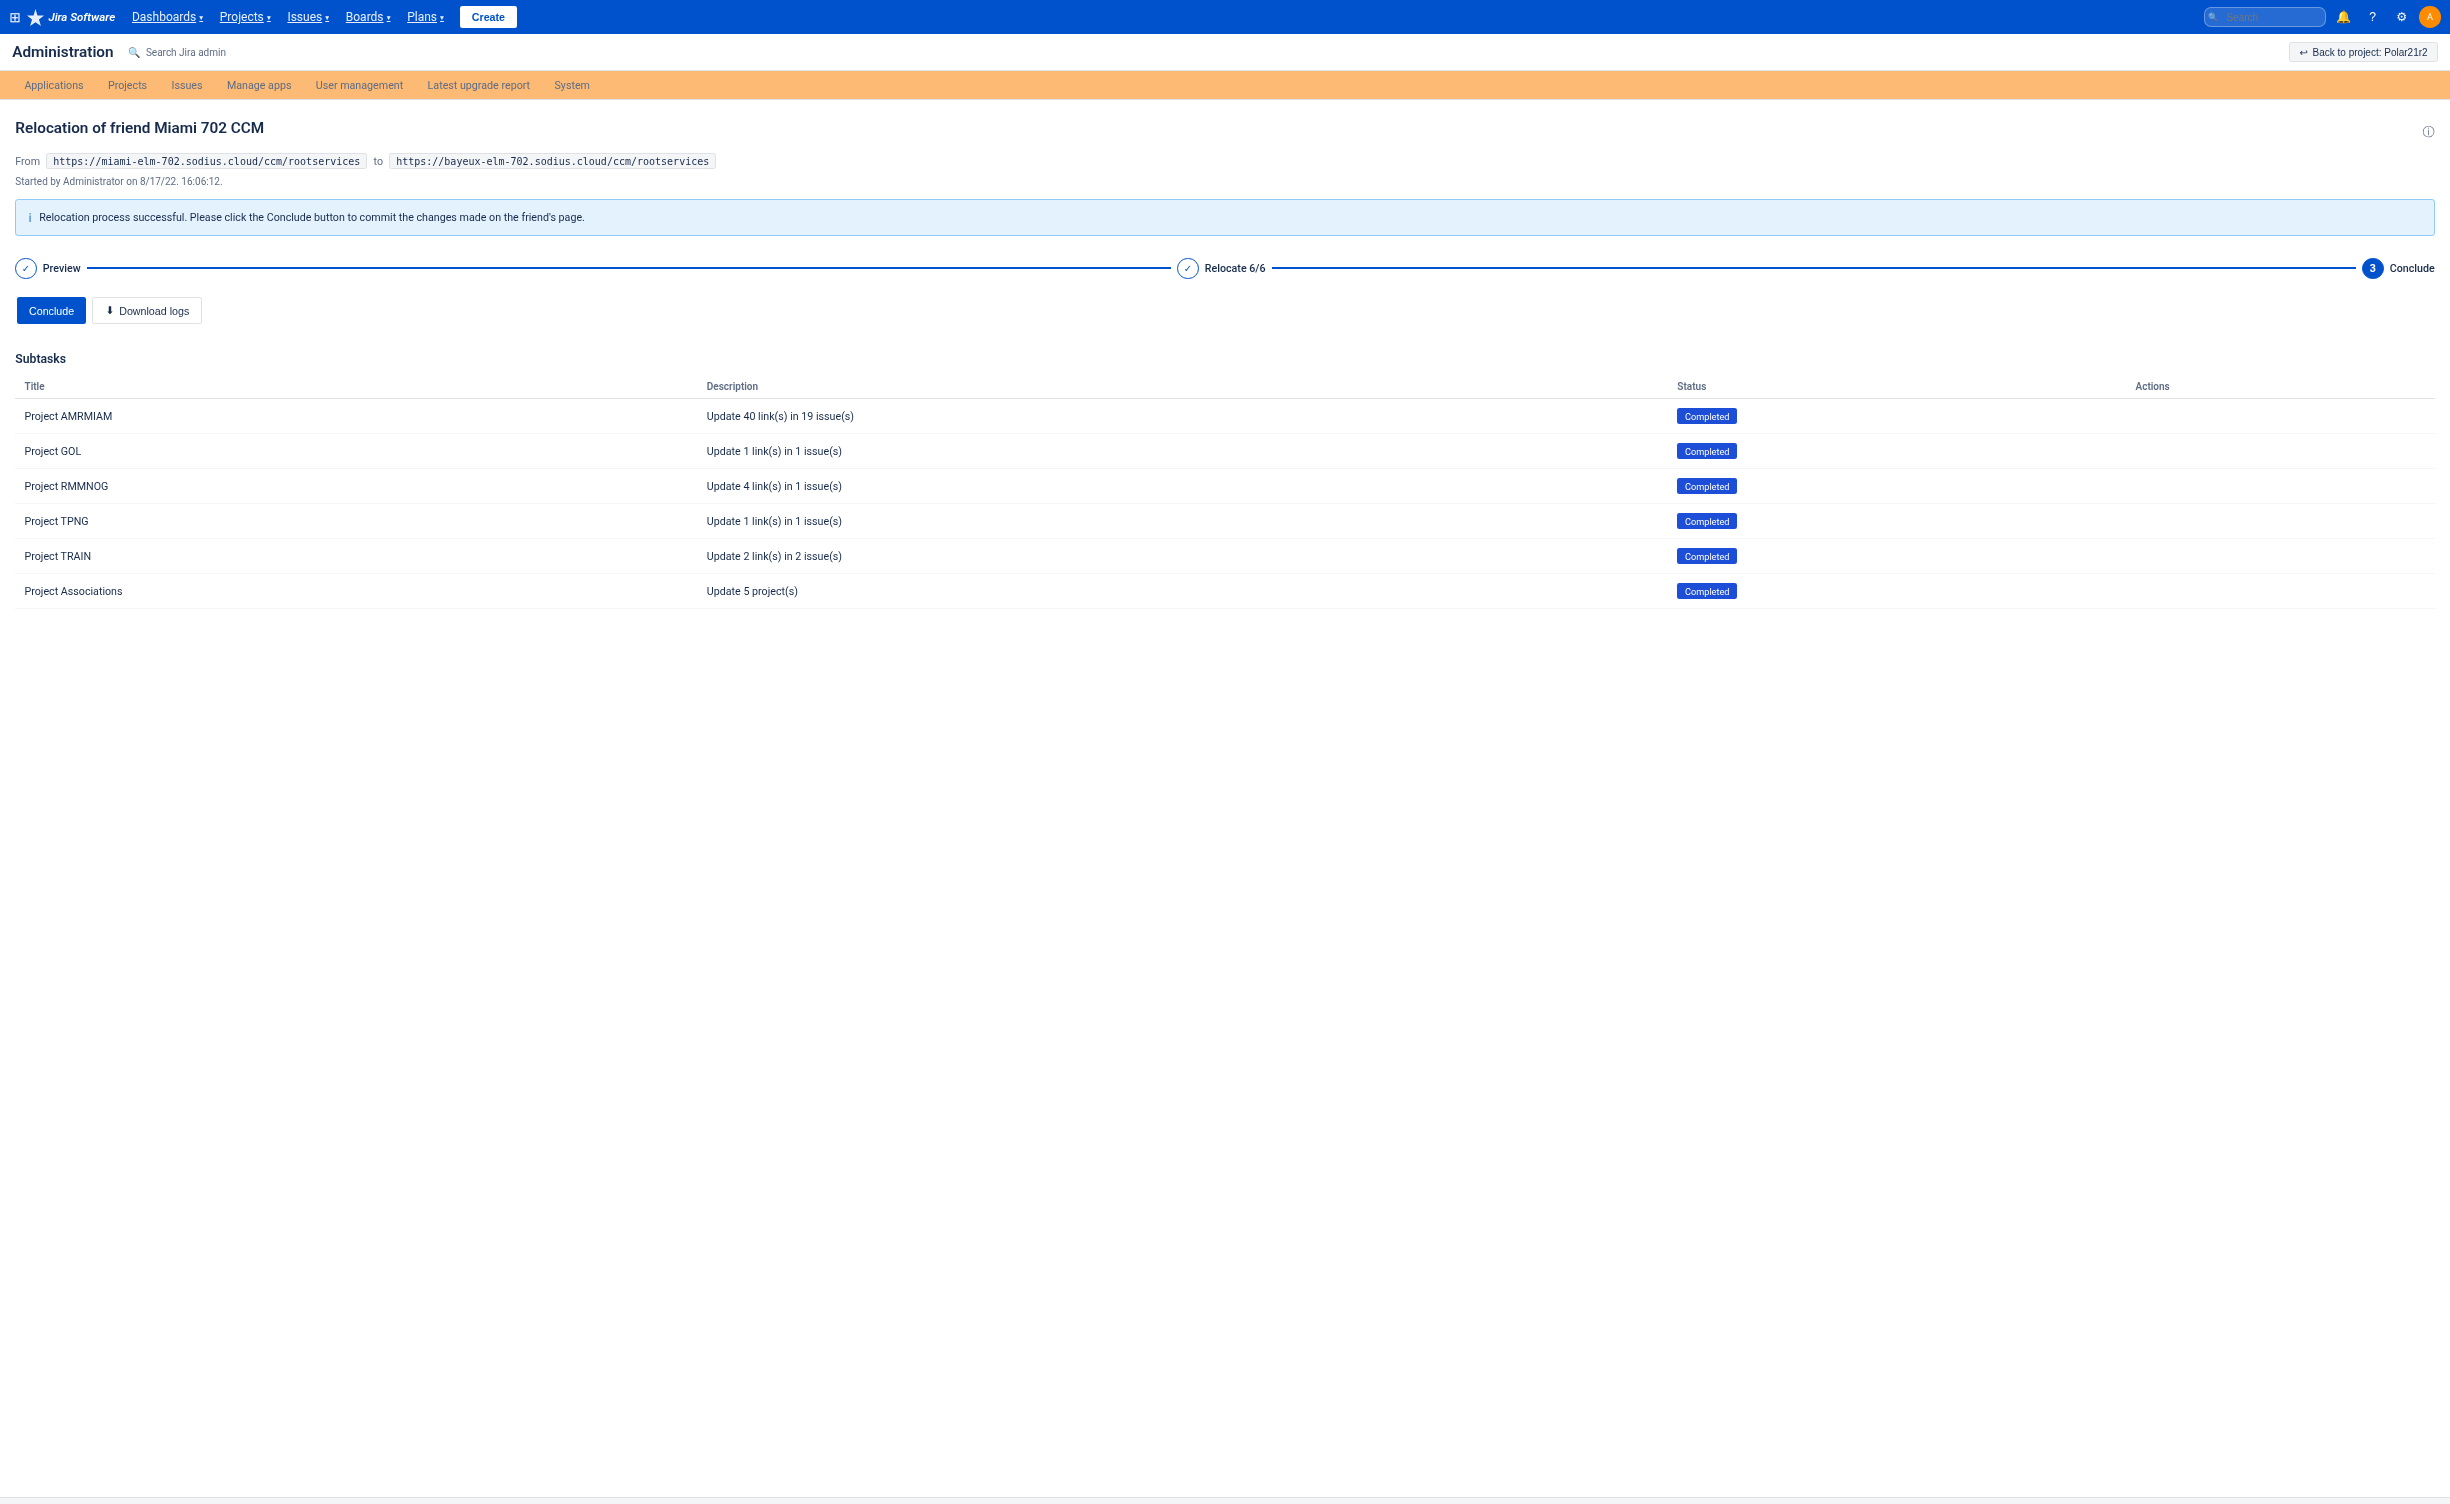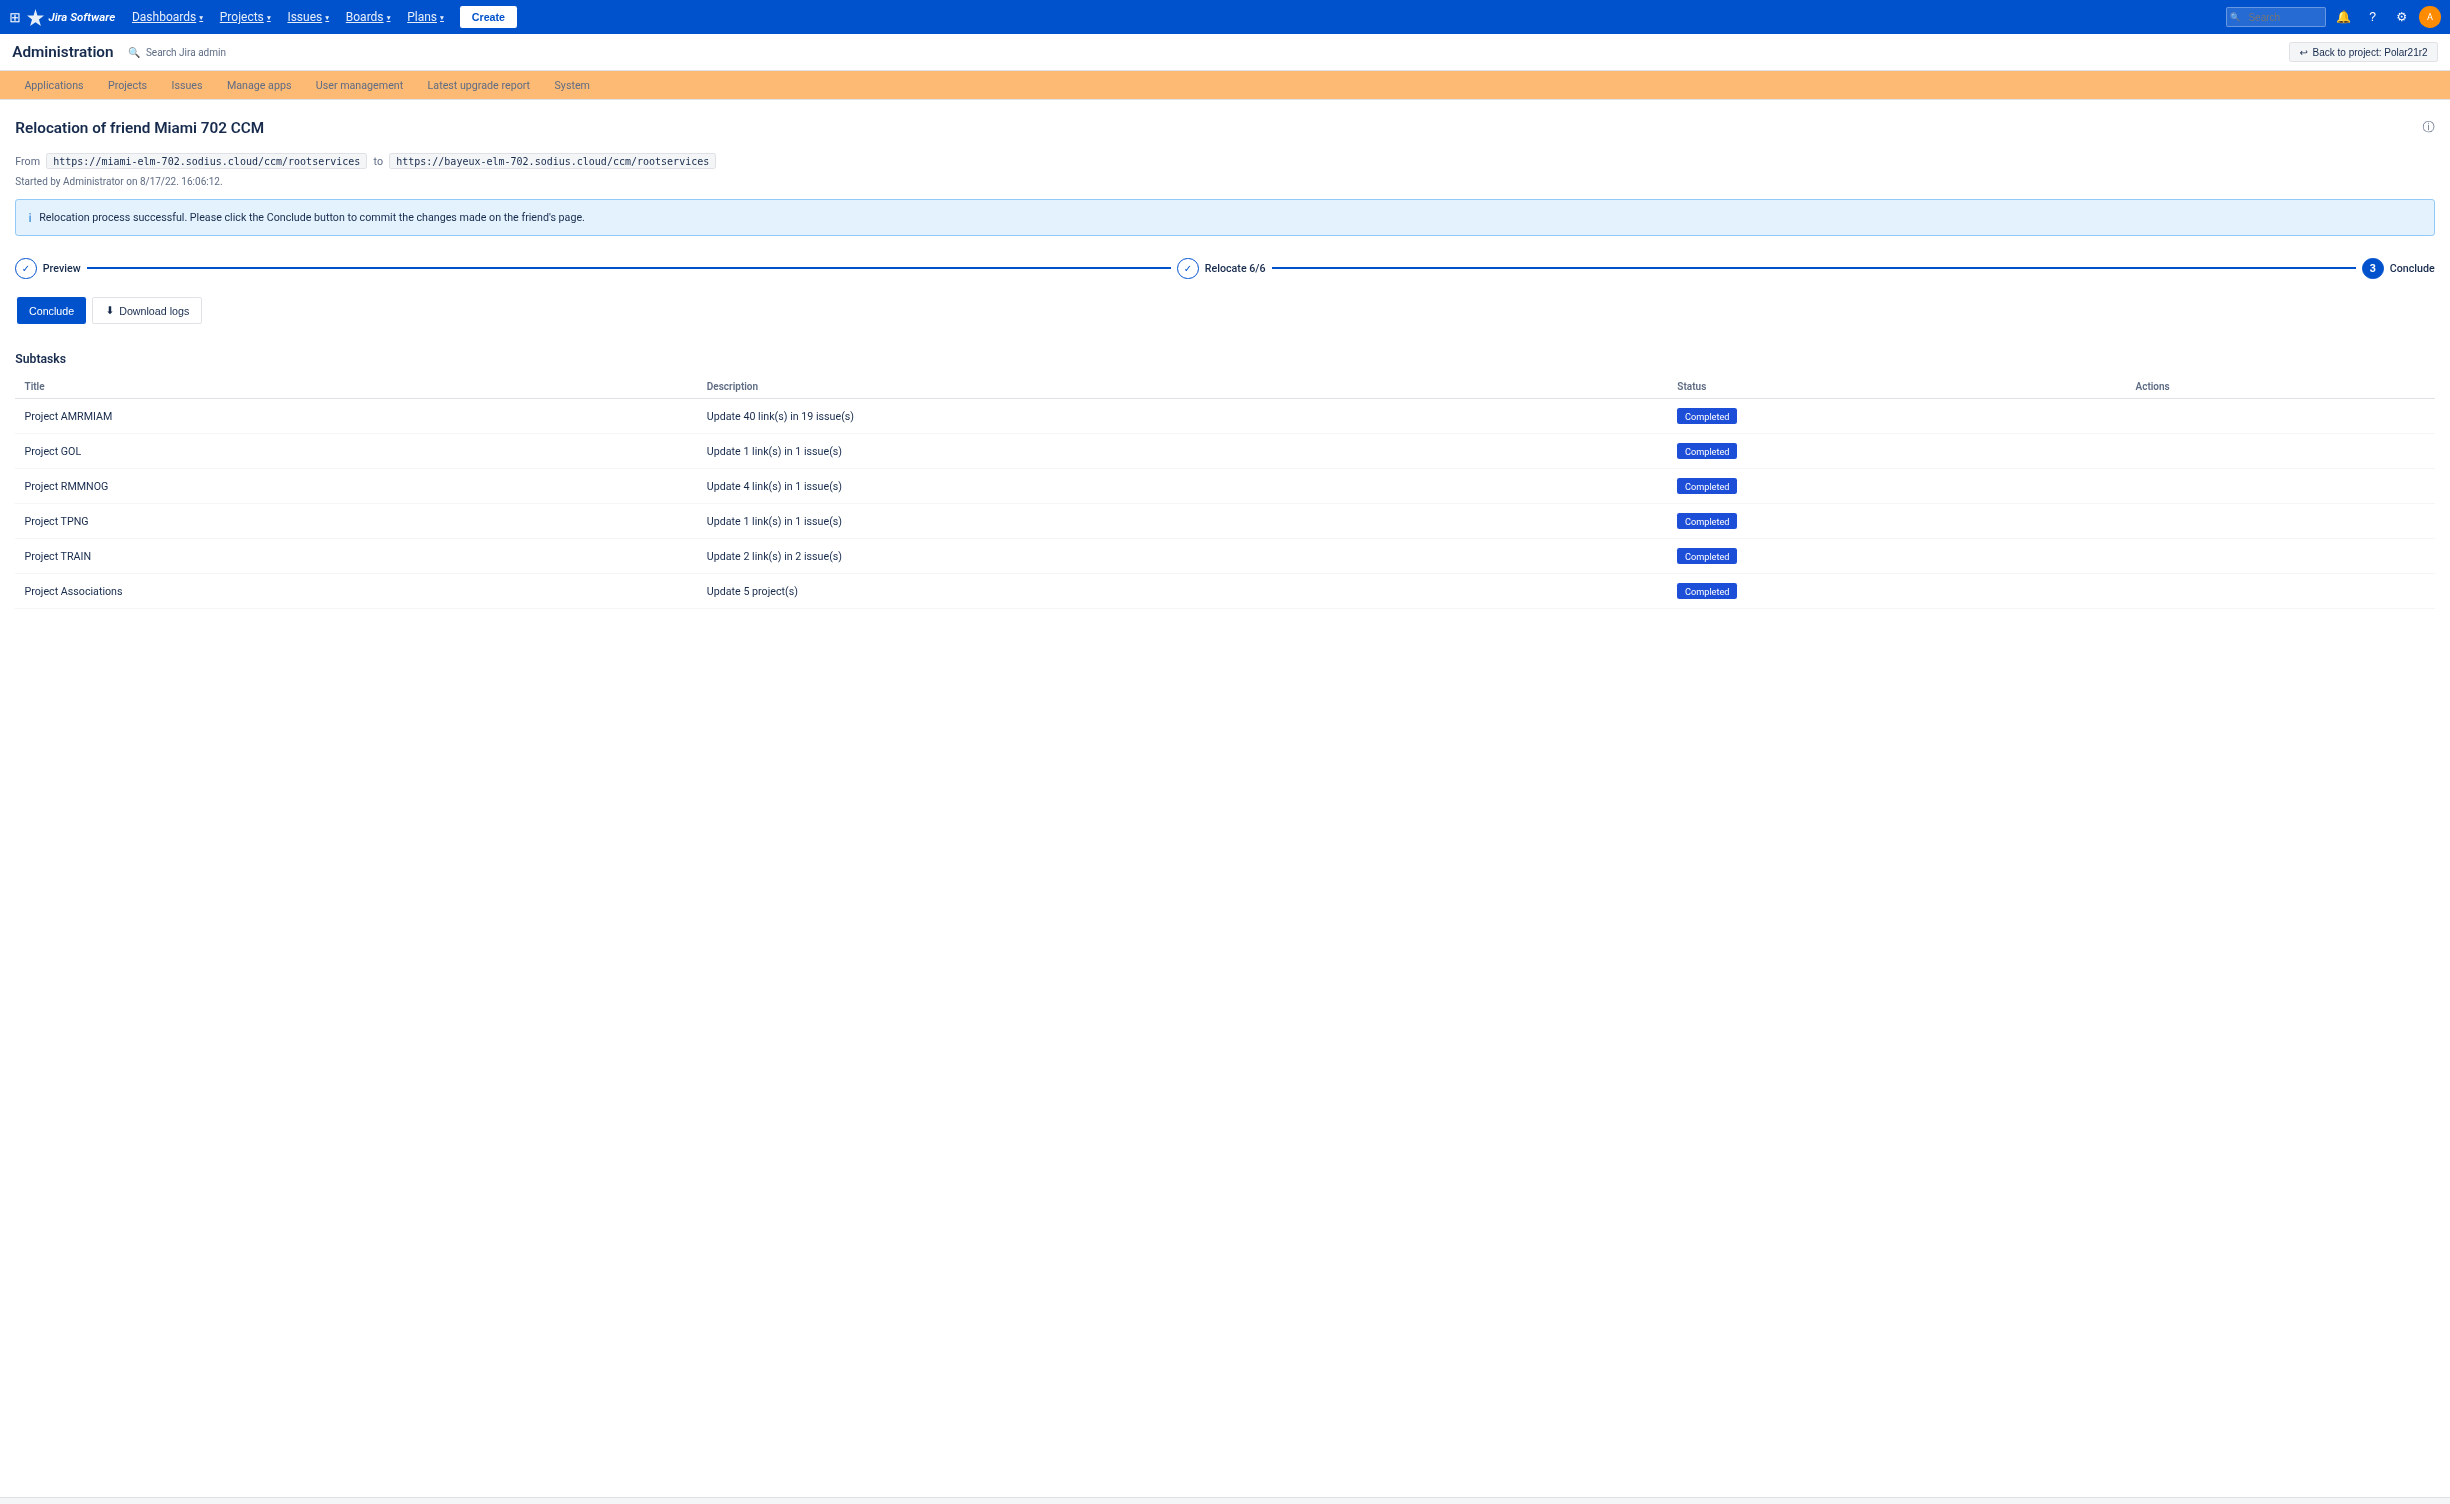--- a/index.html
+++ b/index.html
@@ -37,25 +37,25 @@
       border-radius: 2.3px;
       font-weight: 600;
       cursor: pointer;
       font-size: 10.7px;
       margin-left: 5px;
     }
     .nav-right { margin-left: auto; display: flex; align-items: center; gap: 6.1px; }
     .nav-search {
       background: rgba(255,255,255,0.15);
       border: 0.8px solid rgba(255,255,255,0.3);
-      border-radius: 2px;
+      border-radius: 7px;
       padding: 3.1px 7.6px 3.1px 21.4px;
       color: rgba(255,255,255,0.8);
       font-size: 10px;
-      width: 100px;
+      width: 122px;
       position: relative;
     }
     .search-wrapper { position: relative; }
     .search-wrapper::before { content: '🔍'; position: absolute; left: 4.6px; top: 50%; transform: translateY(-50%); font-size: 8.4px; opacity: 0.7; }
     .nav-icon-btn { color: white; background: none; border: none; cursor: pointer; font-size: 12.2px; padding: 3.1px; border-radius: 50%; width: 23px; height: 23px; display: flex; align-items: center; justify-content: center; }
     .nav-avatar { width: 21.4px; height: 21.4px; border-radius: 50%; background: #ff8b00; display: flex; align-items: center; justify-content: center; color: white; font-size: 9.2px; cursor: pointer; }
 
     
     .secondary-nav {
       background: white;
@@ -283,21 +283,21 @@
   <div class="admin-nav-item">Applications</div>
   <div class="admin-nav-item">Projects</div>
   <div class="admin-nav-item">Issues</div>
   <div class="admin-nav-item">Manage apps</div>
   <div class="admin-nav-item">User management</div>
   <div class="admin-nav-item">Latest upgrade report</div>
   <div class="admin-nav-item">System</div>
 </div>
 
 <div class="main-content">
-  <div style="display:flex; justify-content:space-between; margin-bottom:7.6px;">
+  <div style="display:flex; align-items:center; justify-content:space-between; margin-bottom:7.6px;">
     <h1 class="page-heading">Relocation of friend Miami 702 CCM</h1>
     <span class="help-icon">ⓘ</span>
   </div>
 
   <div class="from-to">
     <span>From</span>
     <span class="url-tag">https://miami-elm-702.sodius.cloud/ccm/rootservices</span>
     <span>to</span>
     <span class="url-tag">https://bayeux-elm-702.sodius.cloud/ccm/rootservices</span>
   </div>

